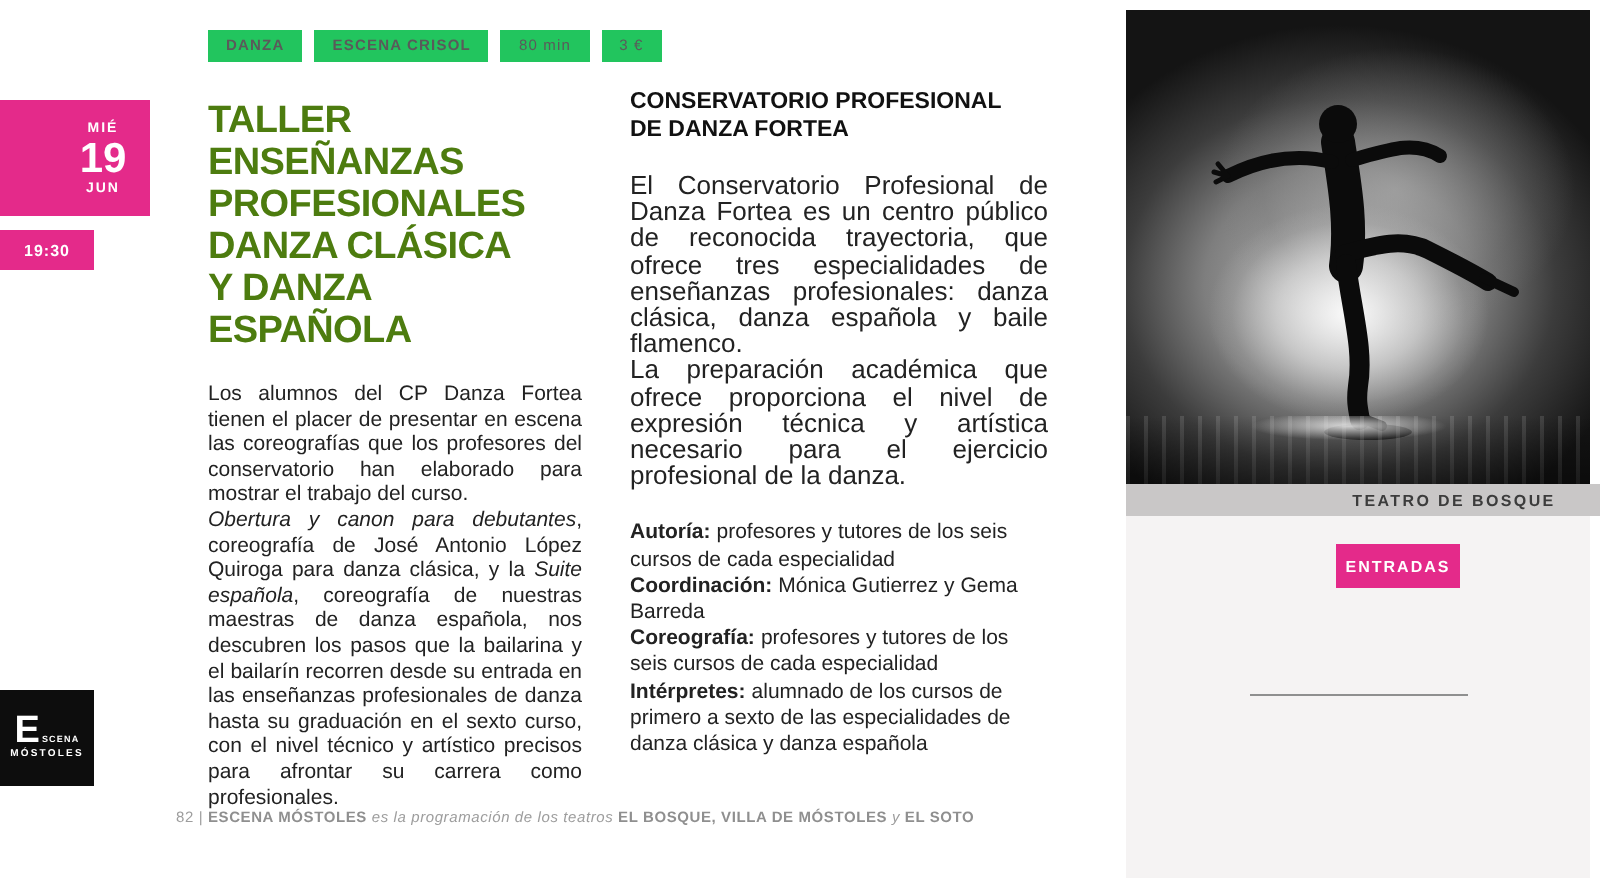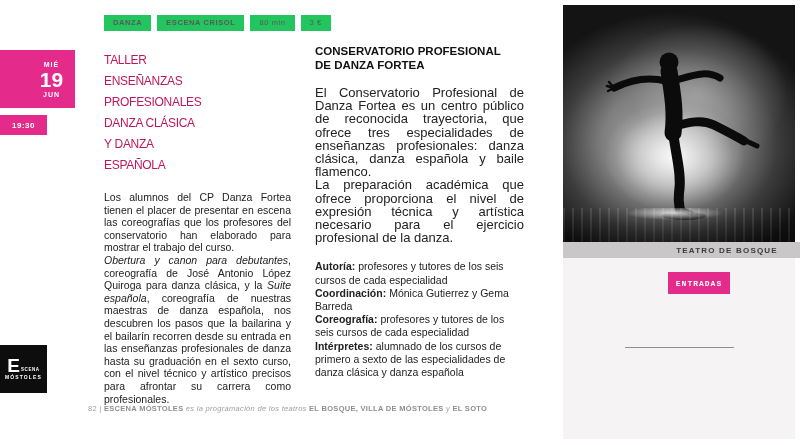--- a/index.html
+++ b/index.html
@@ -17,21 +17,21 @@
              color:#fff;display:flex;flex-direction:column;align-items:center;justify-content:center;padding-left:28px;}
   .date-weekday{font-size:7px;font-weight:bold;letter-spacing:1px;}
   .date-day{font-size:21px;font-weight:bold;line-height:21px;margin:1px 0;}
   .date-month{font-size:7px;font-weight:bold;letter-spacing:1px;}
   .date-time{position:absolute;left:0;top:115px;width:47px;height:20px;background:var(--accent);
              color:#fff;font-size:8px;font-weight:bold;display:flex;align-items:center;justify-content:center;
              letter-spacing:0.5px;}
 
   
   .left-col{position:absolute;left:104px;top:50px;width:187px;}
-  .title{font-size:12px;line-height:21px;font-weight:normal;letter-spacing:-0.3px;color:#be185d;}
+  .title{font-size:19px;line-height:21px;font-weight:bold;letter-spacing:-0.3px;color:#4d7c0f;}
   .description{margin-top:15px;font-size:10.5px;line-height:12.6px;text-align:justify;color:#222;}
   .description p{margin:0;}
 
   
   .mid-col{position:absolute;left:315px;top:44px;width:209px;}
   .company-heading{font-size:11.5px;line-height:14px;font-weight:bold;color:#111;margin:0 0 14px 0;}
   .mid-col p{margin:0;font-size:13px;line-height:13.2px;text-align:justify;color:#222;}
   .credits{margin-top:16px;font-size:10.5px;line-height:13.2px;color:#222;}
   .credit-label{font-weight:bold;margin-right:3px;}
 
@@ -45,21 +45,21 @@
   .photo svg{position:absolute;left:0;top:0;}
   .floor{position:absolute;left:0;bottom:0;width:100%;height:34px;
     background:
       linear-gradient(rgba(0,0,0,0), rgba(0,0,0,0.45)),
       radial-gradient(ellipse 70px 10px at 48% 15%, rgba(255,255,255,0.85), rgba(255,255,255,0) 70%),
       repeating-linear-gradient(90deg, rgba(255,255,255,0.12) 0 2px, rgba(255,255,255,0) 2px 9px);}
   .caption-bar{width:232px;height:16px;background:#c9c7c7;color:#3c3c3c;font-size:8px;font-weight:bold;
                letter-spacing:1.2px;display:flex;align-items:center;justify-content:center;padding-left:48px;}
   .panel-body{position:relative;width:232px;height:181px;display:flex;flex-direction:column;align-items:center;}
   .tickets-button{margin-top:14px;background:var(--accent);color:#fff;border:none;cursor:pointer;
-                  font-family:Liberation Mono, monospace;font-size:8px;font-weight:bold;letter-spacing:1px;
+                  font-family:Liberation Sans, sans-serif;font-size:8px;font-weight:bold;letter-spacing:1px;
                   width:62px;height:22px;display:flex;align-items:center;justify-content:center;margin-left:40px;}
   .panel-divider{position:absolute;top:89px;left:62px;width:109px;height:1px;background:#8f8f8f;border:none;margin:0;}
 
   
   .logo-block{position:absolute;left:0;top:345px;width:47px;height:48px;background:#0d0d0d;color:#fff;
               display:flex;flex-direction:column;align-items:center;justify-content:center;}
   .logo-top{display:flex;align-items:flex-end;}
   .logo-e{font-size:19px;font-weight:bold;line-height:15px;}
   .logo-scena{font-size:4.5px;font-weight:bold;letter-spacing:0.6px;margin-left:1px;margin-bottom:1px;}
   .logo-city{font-size:5px;font-weight:bold;letter-spacing:1.1px;margin-top:1px;}

